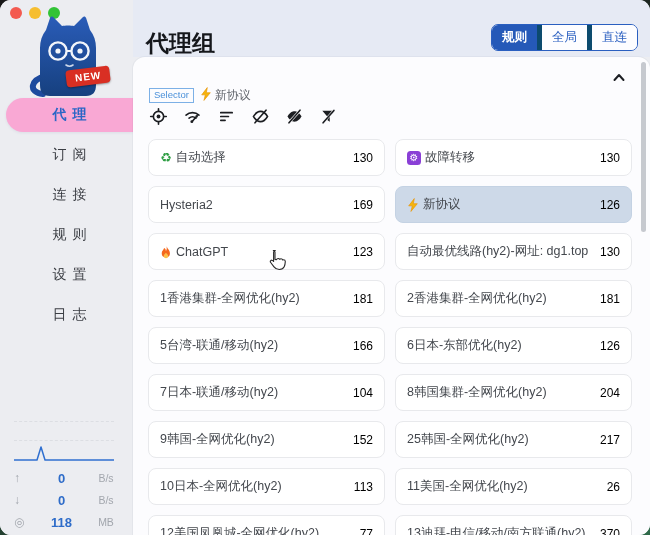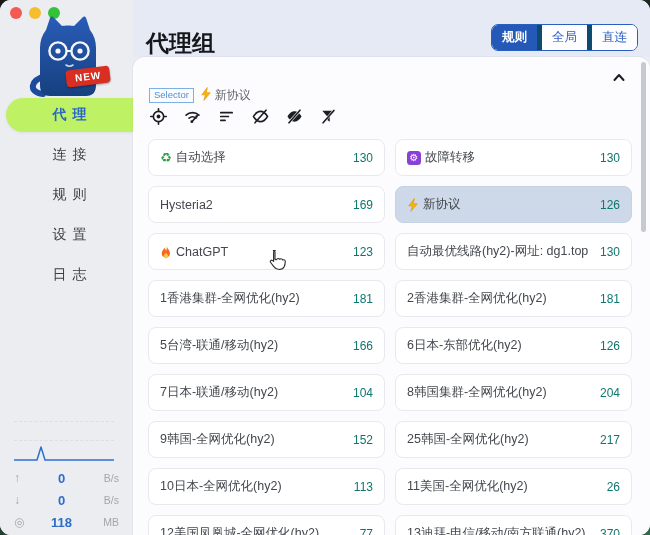--- a/index.html
+++ b/index.html
@@ -28,33 +28,33 @@
     transform:rotate(-7deg);letter-spacing:1px;box-shadow:0 1px 2px rgba(0,0,0,.35);
   }
 
   
   .menu{position:absolute;left:0;right:0;top:98px;}
   .side-item{
     height:34px;margin:0 0 6px 6px;display:flex;align-items:center;justify-content:center;
     font-size:14px;color:#3b3e44;letter-spacing:6px;text-indent:6px;cursor:default;
   }
   .side-item.active{
-    background:#bef264;border-radius:17px 0 0 17px;color:#2a66c6;font-weight:700;
+    background:#f9a8d4;border-radius:17px 0 0 17px;color:#2a66c6;font-weight:700;
     box-shadow:0 1px 3px rgba(40,60,110,.08);
   }
 
   
   .traffic{position:absolute;left:14px;top:421px;width:105px;height:112px;}
   .gline{position:absolute;left:0;width:100px;border-top:1px dashed #dcdee3;}
   .spark{position:absolute;left:0;top:23px;}
   .stat-rows{position:absolute;left:0;top:46px;width:105px;}
   .stat-row{height:22px;display:flex;align-items:center;}
   .stat-ic{width:16px;color:#a2a6ad;font-size:12px;}
   .stat-val{flex:1;text-align:center;color:#2e6cc9;font-size:13px;font-weight:700;}
-  .stat-unit{width:26px;text-align:right;color:#a2a6ad;font-size:10.5px;}
+  .stat-unit{width:26px;text-align:center;color:#a2a6ad;font-size:10.5px;}
 
   
   .page-title{position:absolute;left:146px;top:16px;font-size:23px;font-weight:700;color:#15171b;margin-top:12px;}
   .modes{position:absolute;right:12px;top:24px;display:flex;border:1px solid #2a5fc0;border-radius:7px;overflow:hidden;background:#fff;}
   .mode{padding:4px 10px;font-size:12.5px;color:#2a5fc0;background:#fdfdff;cursor:default;}
   .mode + .mode{border-left:5px solid #0c4a6e;}
   .mode.active{background:#2559b8;color:#fff;font-weight:600;}
 
   
   .panel{
@@ -77,21 +77,21 @@
     position:absolute;left:15px;right:18px;top:82px;
     display:grid;grid-template-columns:1fr 1fr;column-gap:10px;row-gap:10px;
   }
   .cell{
     height:37px;background:#fff;border:1px solid #e8e9ec;border-radius:8px;
     display:flex;align-items:center;justify-content:space-between;
     padding:0 11px;cursor:default;box-sizing:border-box;overflow:hidden;
   }
   .cell.selected{background:#cdd9e8;border-color:#c4d2e3;}
   .cell .nm{display:flex;align-items:center;gap:4px;font-size:12.5px;color:#43474d;white-space:nowrap;overflow:hidden;}
-  .cell .lat{font-size:12px;color:#0f766e;margin-left:8px;flex-shrink:0;}
+  .cell .lat{font-size:12px;color:#000000;margin-left:8px;flex-shrink:0;}
 
   .scroll-thumb{position:absolute;right:4px;top:5px;width:5px;height:170px;border-radius:3px;background:#c6c9cf;}
 
   .cursor{position:absolute;left:265px;top:249px;pointer-events:none;}
 </style>
 </head>
 <body>
 
 <div class="window">
 
@@ -116,20 +116,23 @@
       <line x1="42.6" y1="39" x2="47.4" y2="39" stroke="#f2f5fa" stroke-width="2.2"></line>
       <circle cx="34" cy="39" r="2.6" fill="#f2f5fa"></circle>
       <circle cx="56" cy="39" r="2.6" fill="#f2f5fa"></circle>
       <path d="M42 53 q3.5 2.6 7 0" fill="none" stroke="#cdd8ea" stroke-width="1.6" stroke-linecap="round"></path>
     </svg>
     <div class="new-badge">NEW</div>
 
     <div class="menu" id="sidebar-menu">
         <div class="side-item active">
           <span>代理</span>
+        </div>
+        <div class="side-item">
+          <span>订阅</span>
         </div>
         <div class="side-item">
           <span>连接</span>
         </div>
         <div class="side-item">
           <span>规则</span>
         </div>
         <div class="side-item">
           <span>设置</span>
         </div>

